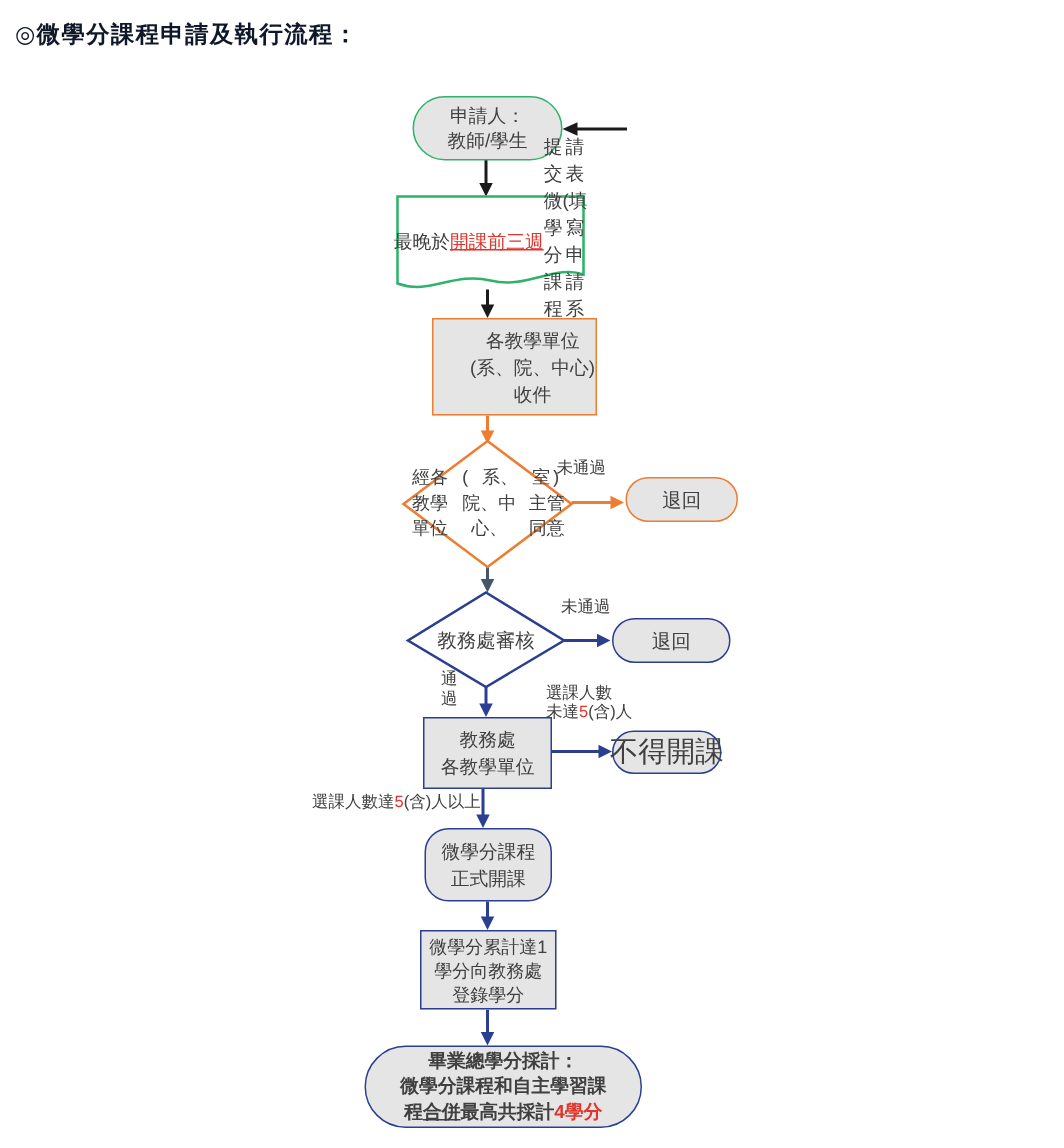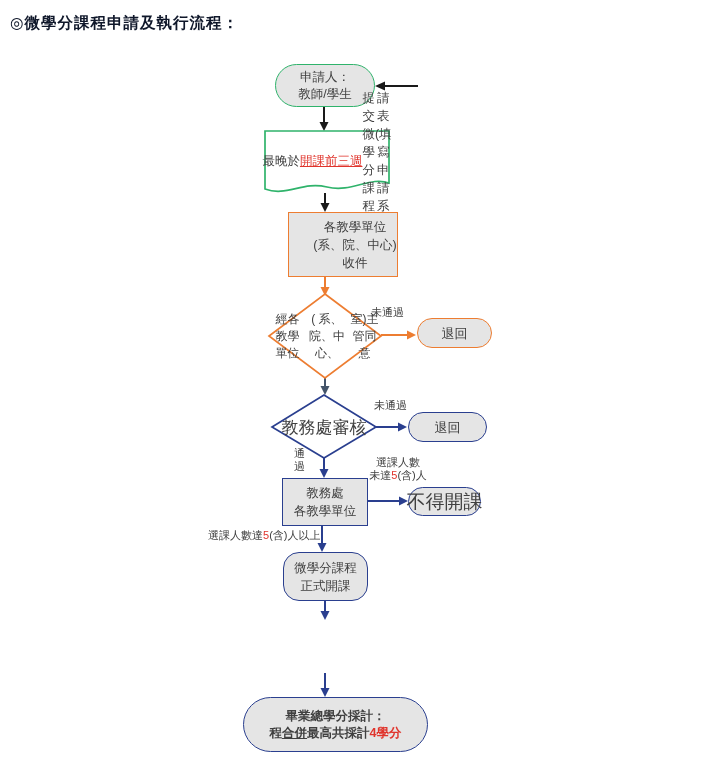--- a/index.html
+++ b/index.html
@@ -112,66 +112,72 @@
     <span class="ln">提交微學分課程申</span>
     <span class="ln">請表(填寫申請系統)</span>
   </div>
 
   <div class="shape b-orange" style="left:288px;top:212px;width:110px;height:65px;line-height:18px;padding-left:24px;">
     <span class="ln">各教學單位</span>
     <span class="ln">(系、院、中心)</span>
     <span class="ln">收件</span>
   </div>
 
-  <div class="overlay" style="left:270px;top:305px;width:110px;height:62px;font-size:12px;line-height:17px;">
+  <div class="overlay" style="left:270px;top:305px;width:110px;height:62px;font-size:12px;line-height:17px;font-family:Liberation Mono, monospace;">
     <span class="ln">經各教學單位</span>
     <span class="ln">( 系、院、中心、</span>
     <span class="ln">室)主管同意</span>
   </div>
 
   <div class="lbl" style="left:371px;top:306px;">未通過</div>
   <div class="shape stadium b-orange" style="left:417px;top:318px;width:75px;height:30px;font-size:13px;">
     <span>退回</span>
   </div>
 
-  <div class="overlay" style="left:274px;top:419px;width:100px;height:16px;font-size:17px;">
+  <div class="overlay" style="left:274px;top:419px;width:100px;height:16px;font-size:13px;">
     <span>教務處審核</span>
   </div>
 
   <div class="lbl" style="left:374px;top:399px;">未通過</div>
   <div class="shape stadium b-navy" style="left:408px;top:412px;width:79px;height:30px;font-size:13px;">
     <span>退回</span>
   </div>
 
   <div class="lbl" style="left:294px;top:447px;">
     <span class="ln">通</span>
     <span class="ln">過</span>
   </div>
 
   <div class="shape b-navy" style="left:282px;top:478px;width:86px;height:48px;line-height:18px;text-align:right;">
     <span class="ln">教務處</span>
     <span class="ln nowrap">各教學單位</span>
   </div>
 
-  <div class="lbl" style="left:364px;top:456px;width:68px;text-align:center;">
+  <div class="lbl" style="left:364px;top:456px;width:68px;">
     <span class="ln">選課人數</span>
     <span class="ln nowrap"><span>未達</span><span class="red">5</span><span>(含)人</span></span>
   </div>
   <div class="shape stadium b-navy" style="left:408px;top:487px;width:73px;height:29px;font-size:19px;">
     <span class="nowrap">不得開課</span>
   </div>
 
   <div class="lbl nowrap" style="left:208px;top:529px;">
     <span>選課人數達</span><span class="red">5</span><span>(含)人以上</span>
   </div>
 
   <div class="shape b-navy" style="left:283px;top:552px;width:85px;height:49px;line-height:18px;border-radius:16px;">
     <span class="ln">微學分課程</span>
     <span class="ln">正式開課</span>
   </div>
 
+  <div class="shape b-navy" style="left:280px;top:620px;width:91px;height:53px;font-size:12px;line-height:16px;">
+    <span class="ln nowrap">微學分累計達1</span>
+    <span class="ln">學分向教務處</span>
+    <span class="ln">登錄學分</span>
+  </div>
 
   <div class="shape stadium b-navy" style="left:243px;top:697px;width:185px;height:55px;font-size:12.5px;line-height:17px;font-weight:bold;">
     <span class="ln">畢業總學分採計：</span>
+    <span class="ln nowrap">微學分課程和自主學習課</span>
     <span class="ln nowrap"><span>程</span><span class="u">合併</span><span>最高共採計</span><span class="red">4學分</span></span>
   </div>
 
 </div>
 
 </body></html>

